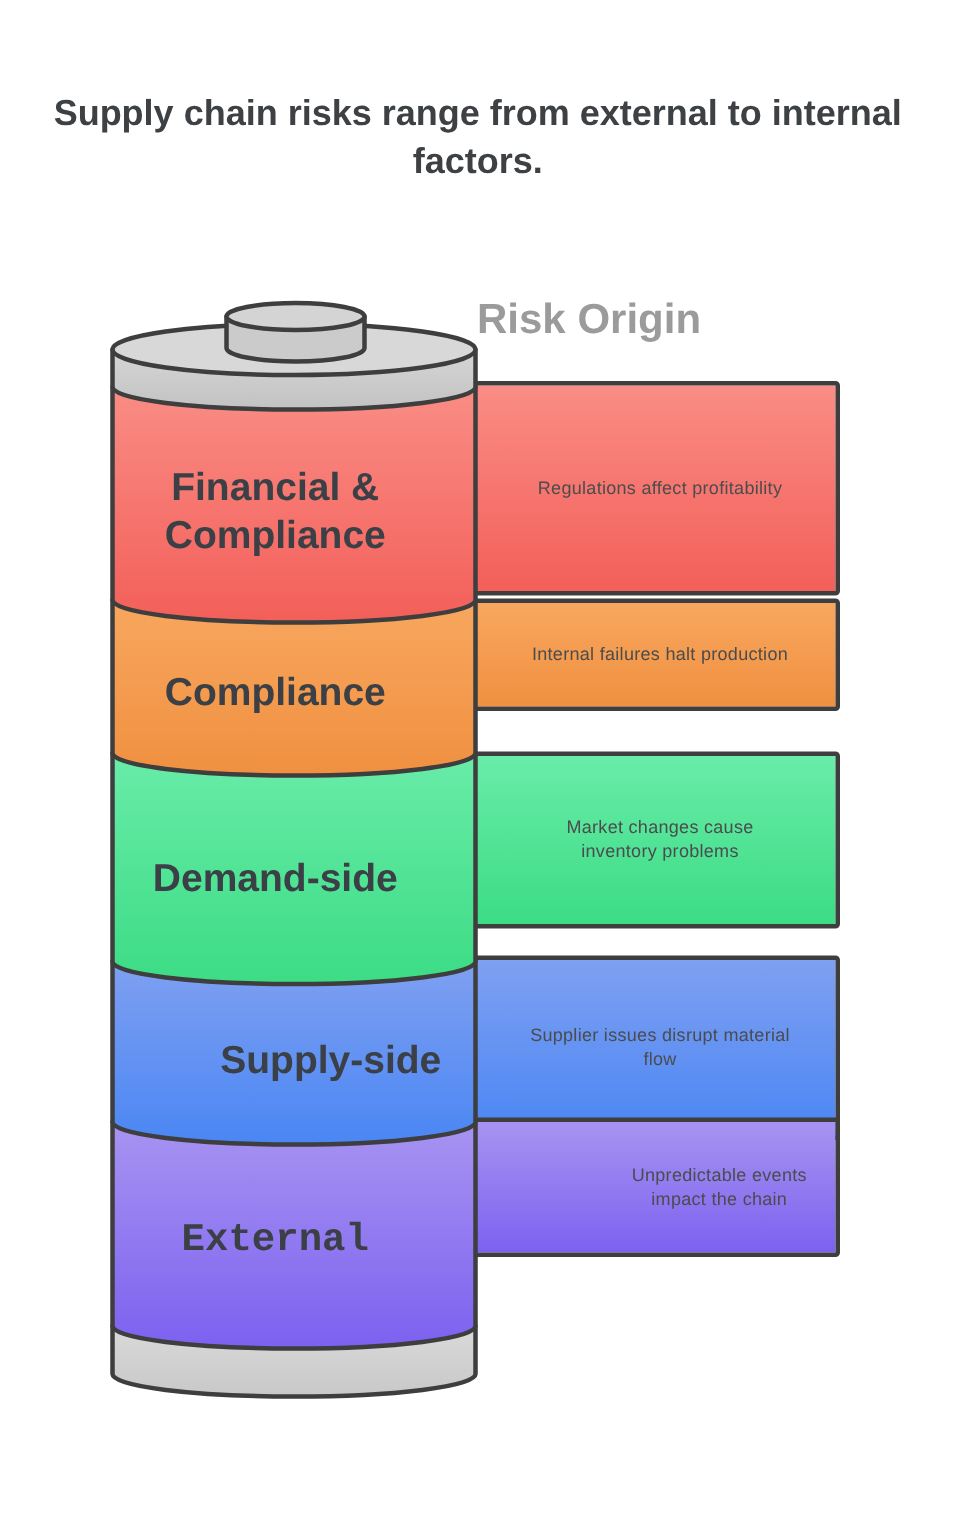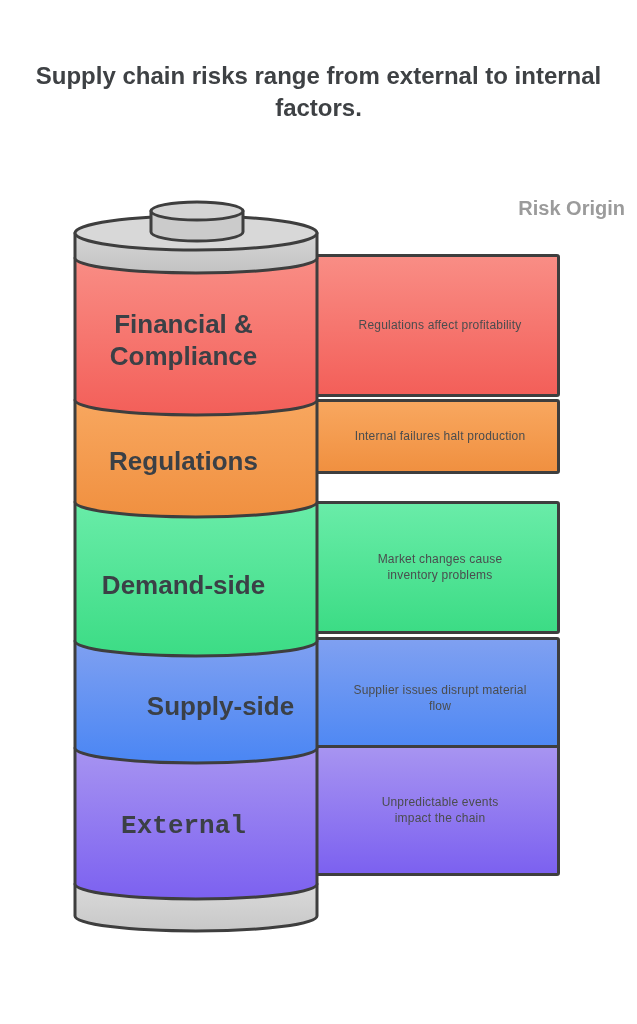--- a/index.html
+++ b/index.html
@@ -11,46 +11,46 @@
     font-family:"Liberation Sans", sans-serif;
     overflow:hidden;
   }
   .title{
     position:absolute;top:60px;left:28px;right:28px;
     text-align:center;
     font-size:24px;line-height:1.32;font-weight:bold;
     color:var(--title-color,#3e4144);
   }
   .column-header{
-    position:absolute;top:197px;left:335px;width:290px;
-    text-align:right;
-    font-size:20px;font-weight:bold;
+    position:absolute;top:197px;left:318px;width:290px;
+    text-align:left;
+    font-size:28px;font-weight:bold;
     color:var(--header-color,#9b9b9b);
   }
   
   .origin-box{
     position:absolute;left:300px;width:260px;
     box-sizing:border-box;
     border:3px solid var(--outline,#3e3e3e);
     border-radius:3px;
     background:linear-gradient(180deg,var(--g1),var(--g2));
     display:flex;align-items:center;justify-content:center;
     z-index:1;
   }
   .origin-box .txt{
     margin-left:20px;
     text-align:center;
     font-size:12px;line-height:1.33;letter-spacing:.2px;
     color:var(--box-text-color,#4a4c4e);
   }
   .box-fin {top:254px;height:143px;}
   .box-ops {top:399px;height:75px;}
-  .box-dem {top:501px;height:133px;}
+  .box-dem {top:501px;height:118px;}
   .box-sup {top:637px;height:123px;}
-  .box-ext {top:745px;height:131px;}
+  .box-ext {top:745px;height:93px;justify-content:flex-end;}
   .w200{width:200px;} .w150{width:150px;} .w180{width:180px;} .w155{width:155px;}
 
   
   .battery-svg{position:absolute;top:0;left:0;z-index:2;}
   .seg,.gray{stroke:var(--outline,#3e3e3e);stroke-width:3;stroke-linejoin:round;}
 
   
   .bat-label{
     position:absolute;left:75px;width:217px;
     display:flex;align-items:center;justify-content:center;
@@ -131,18 +131,18 @@
     <path class="seg" fill="url(#segGrad0)" d="M75,258 L317,258 L317,400 A121,15 0 0 1 75,400 Z"></path>
 
     <path class="gray" fill="url(#capGrad)" d="M75,233 L317,233 L317,258 A121,15 0 0 1 75,258 Z"></path>
     <ellipse class="gray" cx="196" cy="233" rx="121" ry="17" fill="#d8d8d8"></ellipse>
 
     <path class="gray" d="M151,211 L243,211 L243,232 A46,9 0 0 1 151,232 Z" fill="#cbcbcb"></path>
     <ellipse class="gray" cx="197" cy="211" rx="46" ry="9" fill="#d4d4d4"></ellipse>
   </svg>
 
   <div class="bat-label lab-fin">Financial &amp; Compliance</div>
-  <div class="bat-label lab-ops">Regulations</div>
+  <div class="bat-label lab-ops">Compliance</div>
   <div class="bat-label lab-dem">Demand-side</div>
   <div class="bat-label lab-sup">Supply-side</div>
   <div class="bat-label lab-ext">External</div>
 
 </div>
 
 </body></html>

